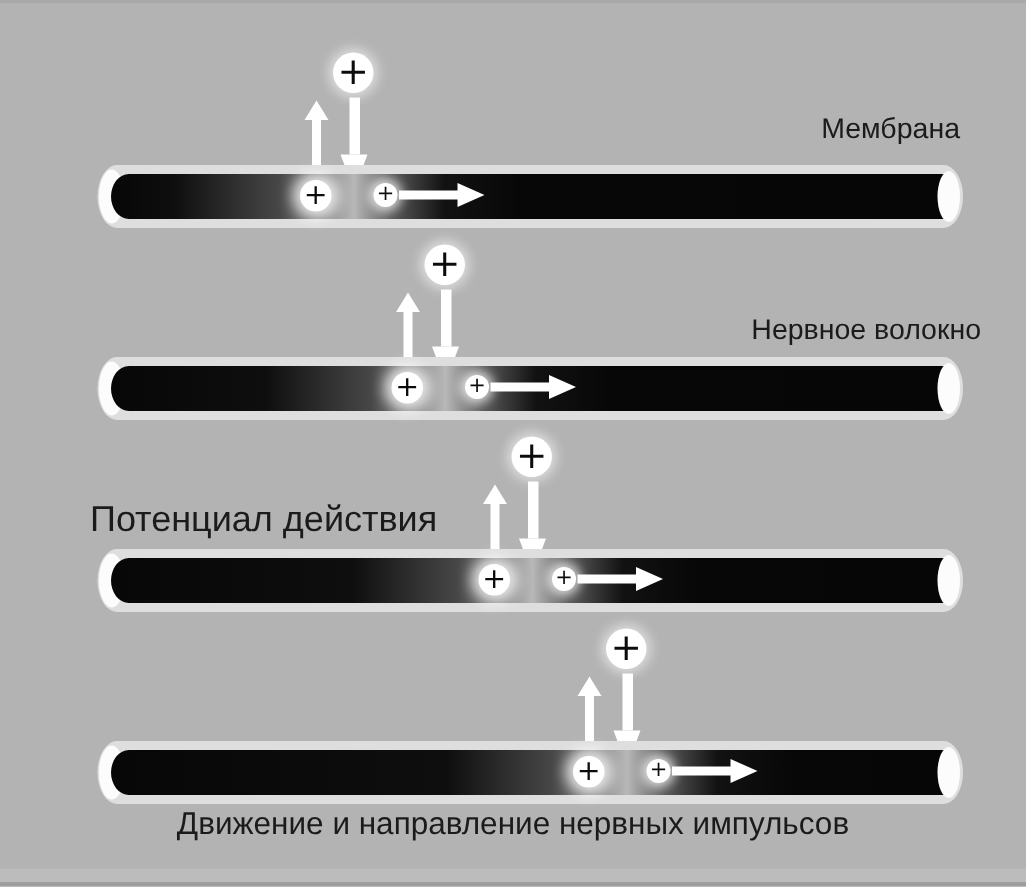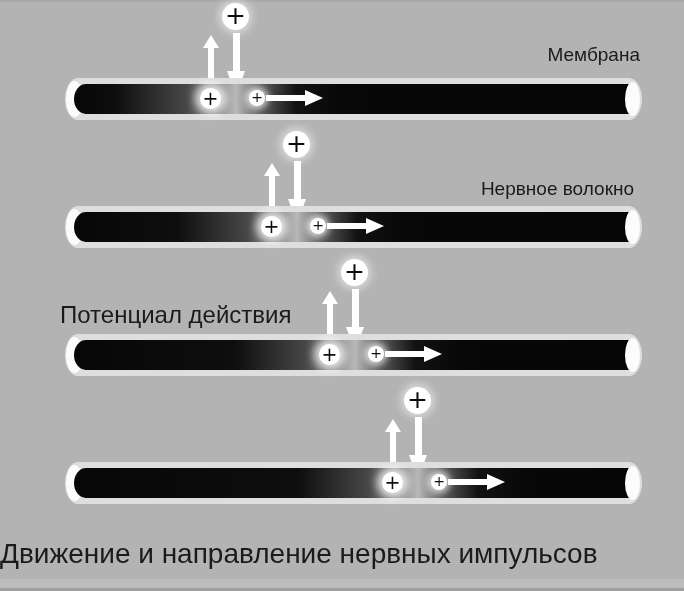--- a/index.html
+++ b/index.html
@@ -7,21 +7,21 @@
     position:relative;
     width:684px;height:591px;
     background:#b3b3b3;
     overflow:hidden;
     font-family:"Liberation Sans", sans-serif;
   }
   .edge-top{position:absolute;top:0;left:0;right:0;height:2px;background:#a9a9a9;}
   .edge-bottom-light{position:absolute;bottom:3px;left:0;right:0;height:9px;background:#bcbcbc;}
   .edge-bottom{position:absolute;bottom:0;left:0;right:0;height:3px;background:#9e9e9e;}
 
-  .row{position:absolute;inset:0;}
+  .row{position:absolute;inset:0;margin-top:32px;}
   .r1{--ty:78px;--cx:236px;}
   .r2{--ty:206px;--cx:297px;}
   .r3{--ty:334px;--cx:355px;}
   .r4{--ty:462px;--cx:418px;}
 
   
   .tube{
     position:absolute;left:65px;top:var(--ty);
     width:577px;height:42px;
     background:#dedede;
@@ -96,25 +96,25 @@
     width:57px;height:16px;
   }
   .ar-shaft{position:absolute;left:0;top:5px;width:41px;height:6px;background:#ffffff;}
   .ar-head{position:absolute;right:0;top:0;width:0;height:0;
     border-top:8px solid transparent;border-bottom:8px solid transparent;
     border-left:18px solid #ffffff;}
 
   
   .lbl{position:absolute;font-size:19px;color:#1b1b1b;white-space:nowrap;}
   .lbl-r1{right:44px;top:calc(var(--ty) - 34px);}
-  .lbl-r2{right:50px;top:calc(var(--ty) - 28px);text-align:center;}
+  .lbl-r2{right:30px;top:calc(var(--ty) - 28px);text-align:center;}
   .lbl-r3{left:60px;top:calc(var(--ty) - 33px);font-size:24px;}
   .caption{
     position:absolute;left:0;right:0;top:538px;
-    font-size:28px;color:#1b1b1b;
+    text-align:center;font-size:21px;color:#1b1b1b;
   }
 </style>
 </head>
 <body>
 
 <div class="stage">
   <div class="edge-top"></div>
   <div class="edge-bottom-light"></div>
   <div class="edge-bottom"></div>
 

